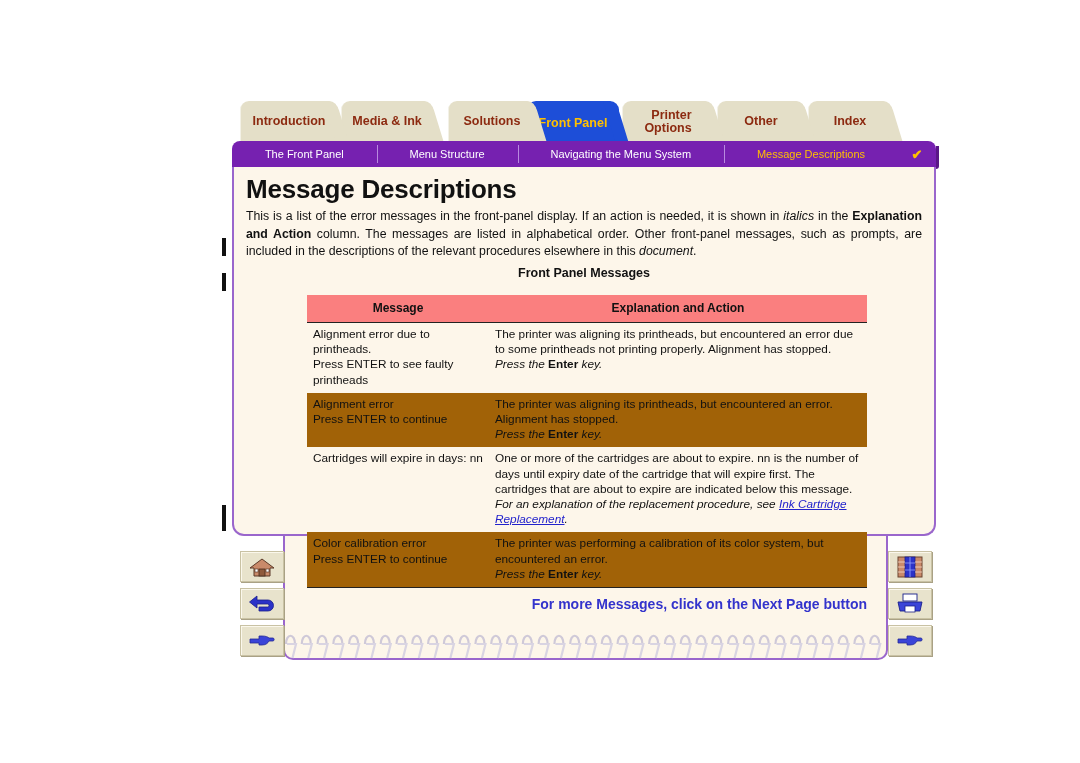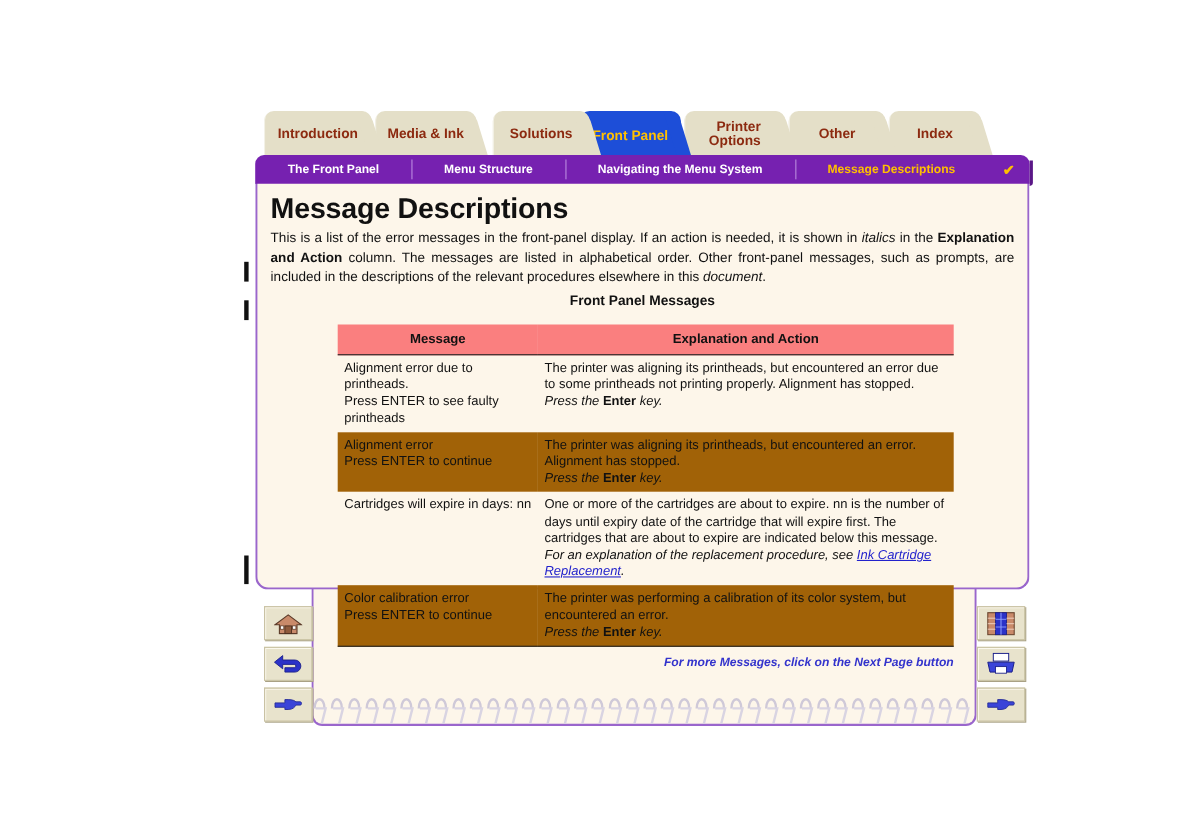--- a/index.html
+++ b/index.html
@@ -97,21 +97,21 @@
     bottom: -2px;
     width: 3px;
     background: #5a1787;
     border-bottom-right-radius: 3px;
   }
   .subnav-item {
     flex: 1 1 auto;
     text-align: center;
     color: #ffffff;
     font-size: 11px;
-    font-weight: bold;
+    font-weight: normal;
     position: relative;
     height: 100%;
     display: flex;
     align-items: center;
     justify-content: center;
   }
   .subnav-item + .subnav-item::before {
     content: "";
     position: absolute;
     left: 0; top: 4px; bottom: 4px;
@@ -246,22 +246,21 @@
     text-decoration: underline;
   }
 
   
   .footnote {
     position: absolute;
     left: 263px;
     top: 596px;
     width: 560px;
     text-align: right;
-    font-size: 11px;
-    font-style: italic;
+    font-size: 14px;
     font-weight: bold;
     color: #3333cc;
     z-index: 40;
   }
 
   
   .changebar {
     position: absolute;
     width: 4px;
     background: #111;

